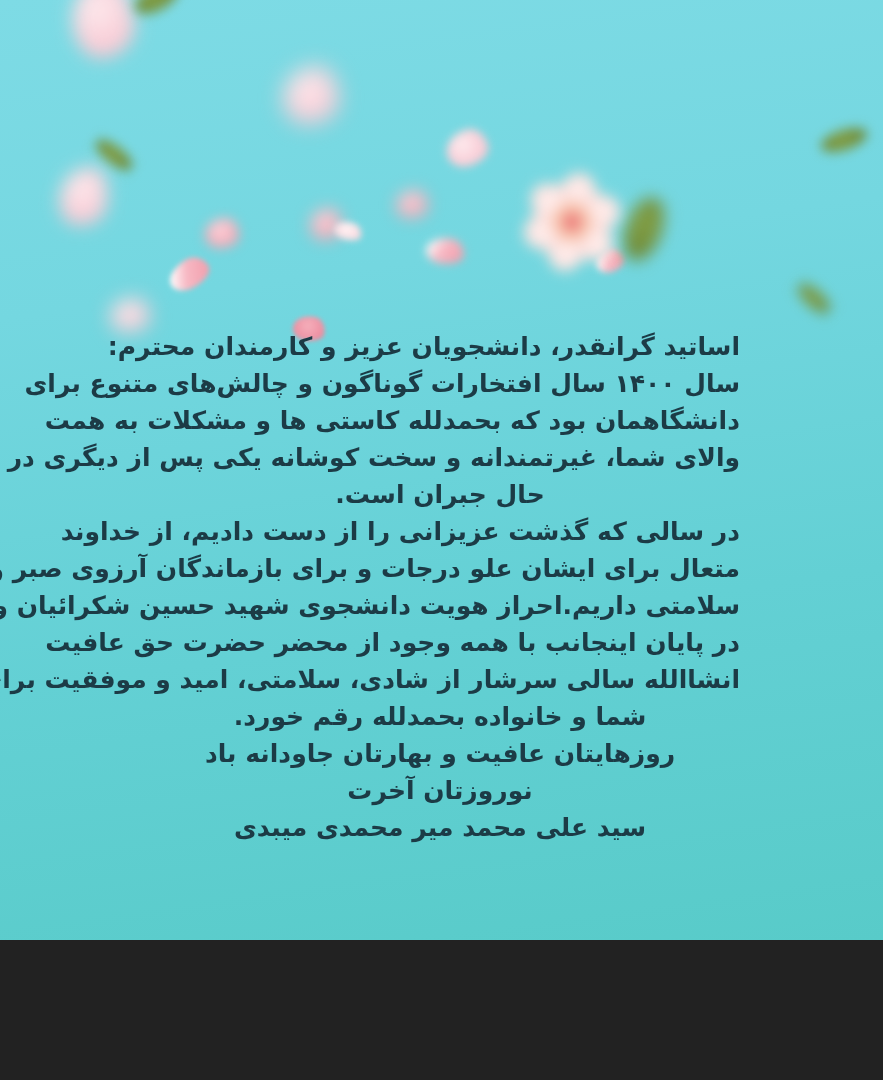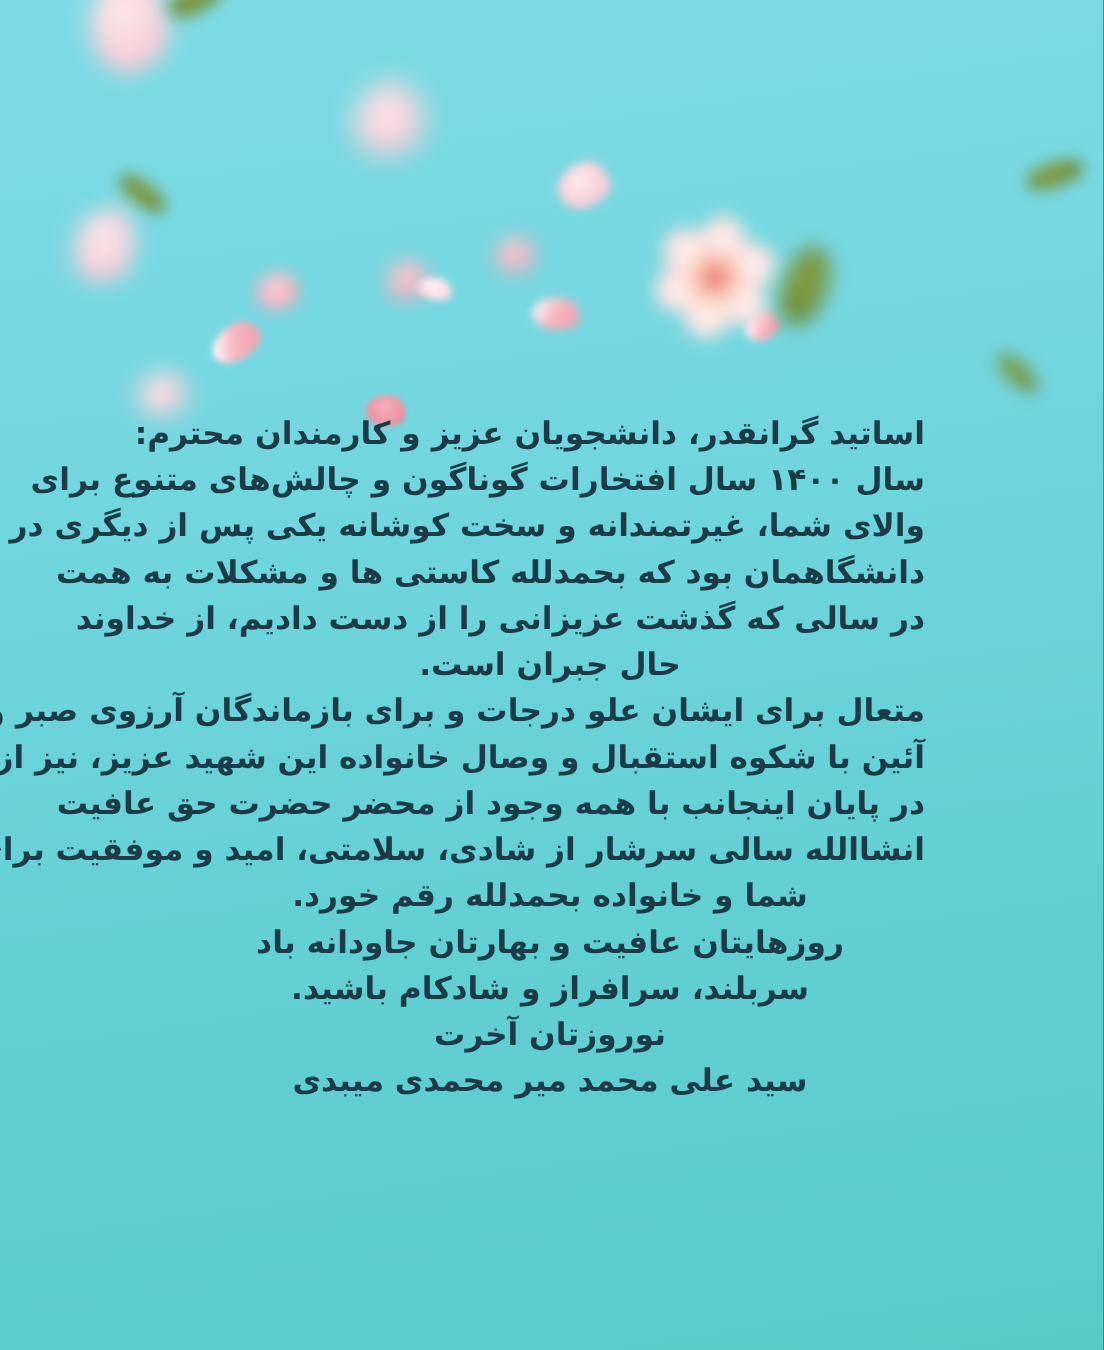--- a/index.html
+++ b/index.html
@@ -1,18 +1,18 @@
 <!DOCTYPE html>
 <html lang="fa"><head>
 <meta charset="utf-8">
 <style>
   html,body{margin:0;padding:0;background:#222;}
   #page{
     position:relative;
-    width:883px;height:1080px;
+    width:883px;height:940px;
     margin:0 auto;
     overflow:hidden;
     background:linear-gradient(172deg,#7edbe5 0%,#74d7e0 30%,#63d0d4 65%,#58cbc9 100%);
   }
   
   .petal,.leaf{position:absolute;}
   .petal{border-radius:62% 38% 58% 42% / 55% 60% 40% 45%;}
   .petal.light{background:radial-gradient(circle at 42% 38%,#fdebee 0%,#f9cfd8 55%,#f6c0cc 100%);}
   .petal.mid{background:radial-gradient(circle at 45% 40%,#fad0d8 10%,#f2a5b2 70%,#efa0ad 100%);}
   .petal.dark{background:radial-gradient(circle at 45% 40%,#f5afbb 0%,#ec8c9f 75%);}
@@ -72,28 +72,27 @@
     <div class="fpetal" style="transform:rotate(180deg) translateY(-27px)"></div>
     <div class="fpetal" style="transform:rotate(240deg) translateY(-27px)"></div>
     <div class="fpetal" style="transform:rotate(300deg) translateY(-27px)"></div>
     <div class="fglow"></div>
     <div class="fcore"></div>
   </div>
 
   <div class="msg">
     <div class="line">اساتید گرانقدر، دانشجویان عزیز و کارمندان محترم:</div>
     <div class="line">سال ۱۴۰۰ سال افتخارات گوناگون و چالش‌های متنوع برای</div>
+    <div class="line">دانشگاهمان بود که بحمدلله کاستی ها و مشکلات به همت</div>
     <div class="line">والای شما، غیرتمندانه و سخت کوشانه یکی پس از دیگری در</div>
-    <div class="line">دانشگاهمان بود که بحمدلله کاستی ها و مشکلات به همت</div>
+    <div class="line">حال جبران است.</div>
     <div class="line">در سالی که گذشت عزیزانی را از دست دادیم، از خداوند</div>
-    <div class="line">حال جبران است.</div>
     <div class="line">متعال برای ایشان علو درجات و برای بازماندگان آرزوی صبر و</div>
-    <div class="line">آئین با شکوه استقبال و وصال خانواده این شهید عزیز، نیز از</div>
+    <div class="line">سلامتی داریم.احراز هویت دانشجوی شهید حسین شکرائیان و</div>
     <div class="line">در پایان اینجانب با همه وجود از محضر حضرت حق عافیت</div>
     <div class="line">انشاالله سالی سرشار از شادی، سلامتی، امید و موفقیت برای</div>
     <div class="line">شما و خانواده بحمدلله رقم خورد.</div>
     <div class="line">روزهایتان عافیت و بهارتان جاودانه باد</div>
-    <div class="line">سربلند، سرافراز و شادکام باشید.</div>
     <div class="line">نوروزتان آخرت</div>
     <div class="line">سید علی محمد میر محمدی میبدی</div>
   </div>
 
 </div>
 
 </body></html>

